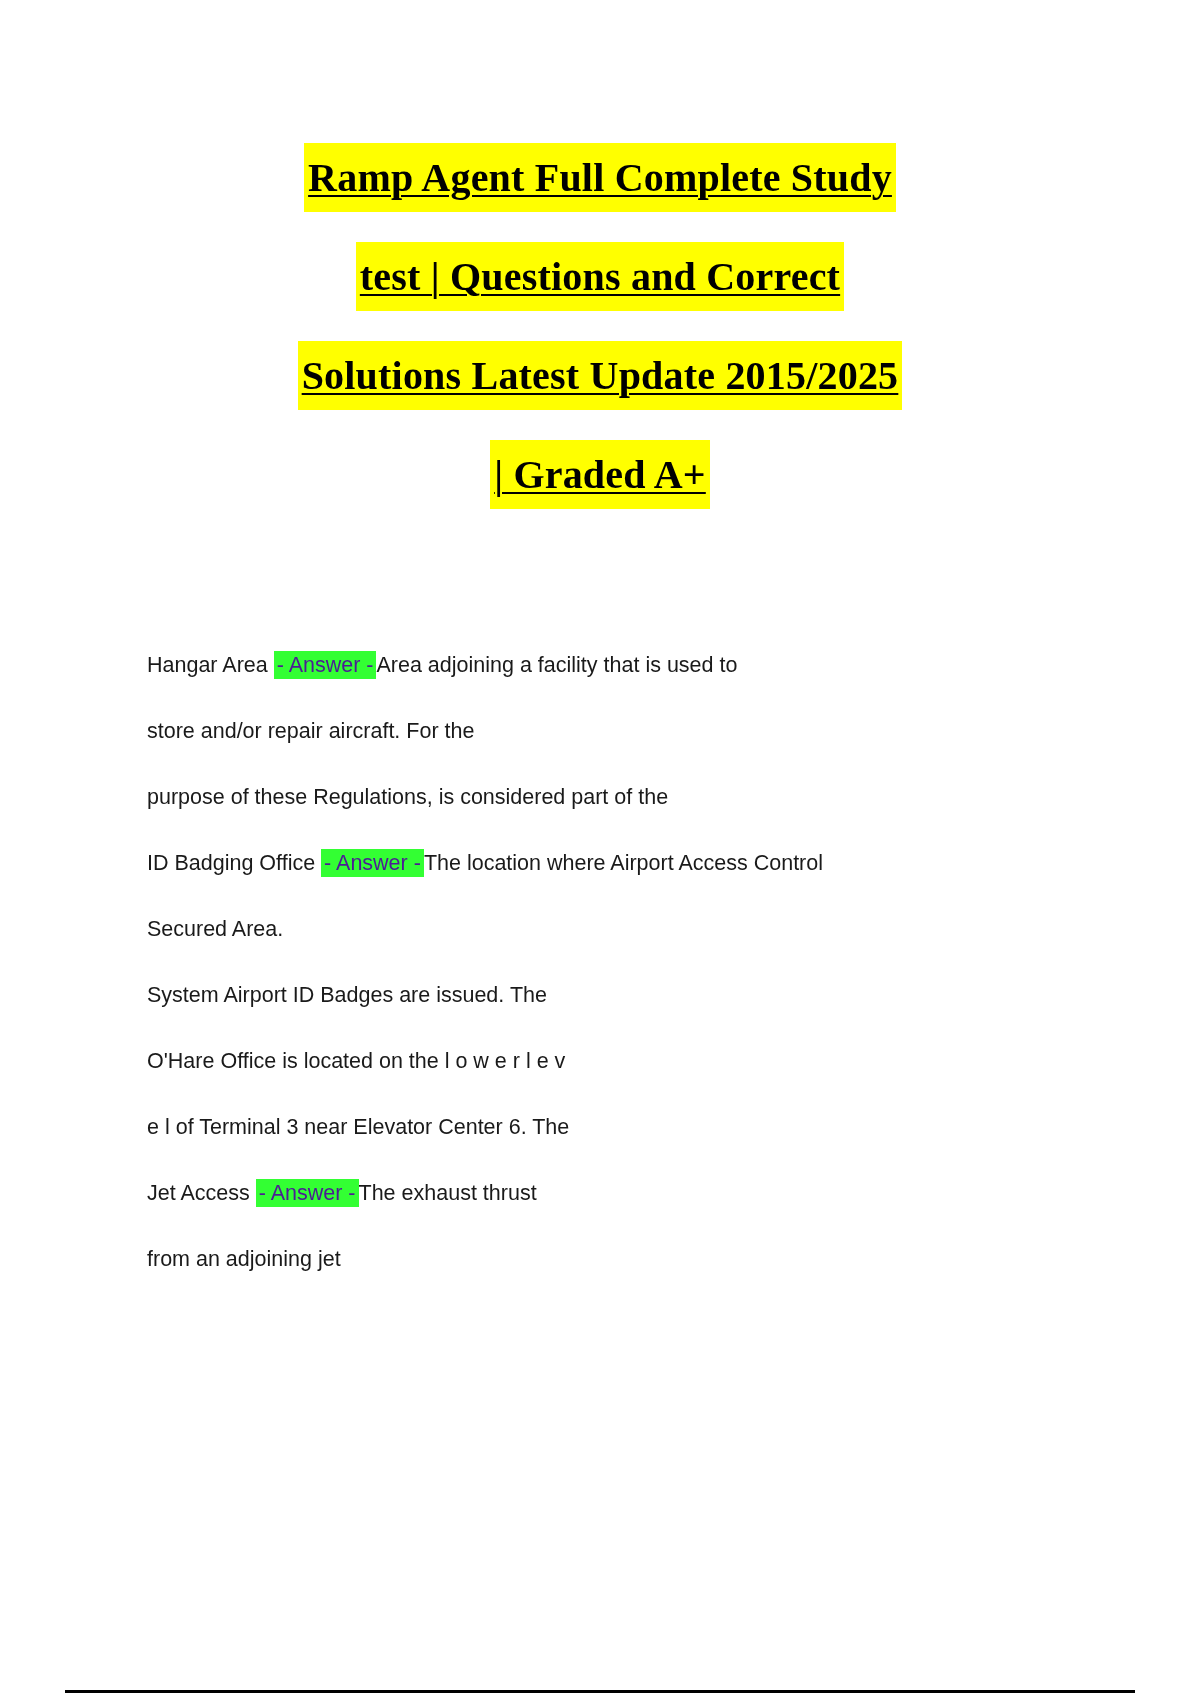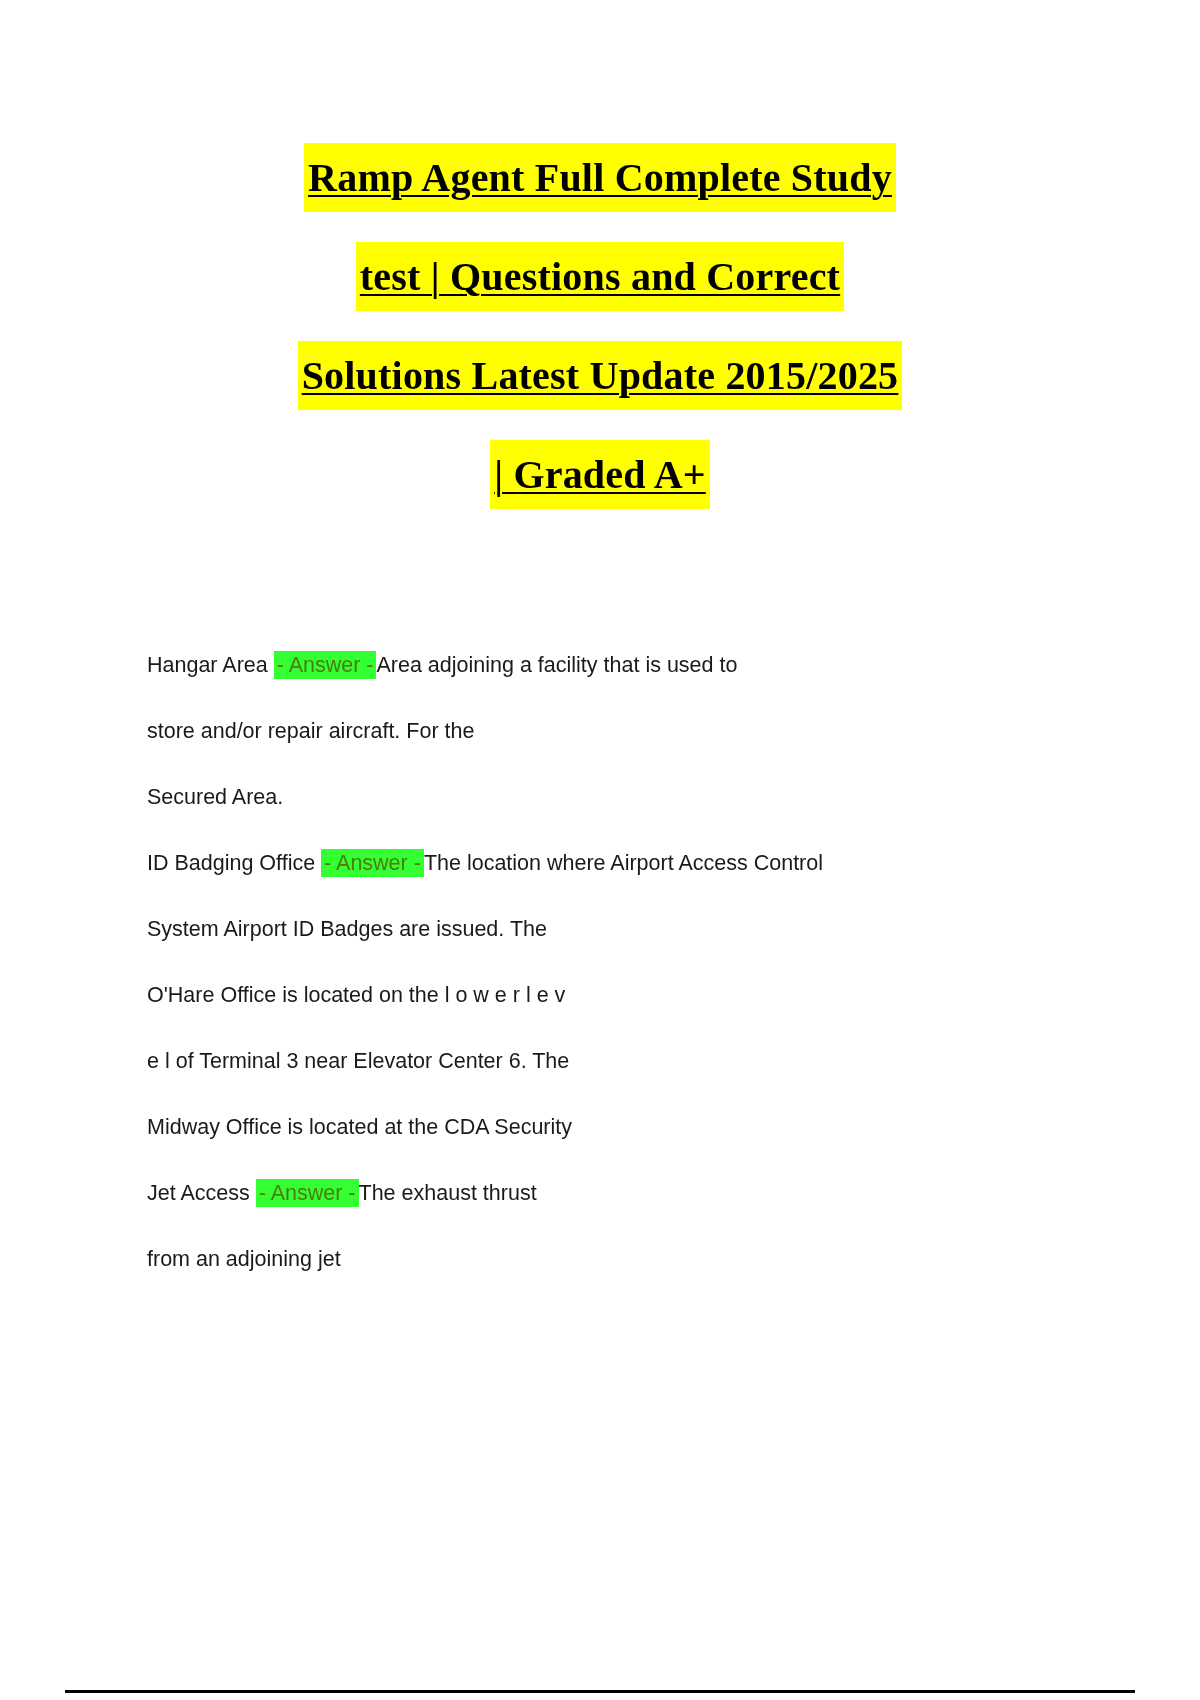--- a/index.html
+++ b/index.html
@@ -56,21 +56,21 @@
   }
   .line {
     font-family: "Liberation Sans", sans-serif;
     font-size: 21.5px;
     line-height: 66px;
     color: #1a1a1a;
     white-space: nowrap;
   }
   .ans {
     background: #33ff33;
-    color: #4d7c0f;
+    color: #4c1d95;
     padding: 2px 3px;
   }
   .footer-rule {
     position: absolute;
     left: 65px;
     top: 1690px;
     width: 1070px;
     height: 3px;
     background: #000000;
   }
@@ -84,27 +84,27 @@
     <div class="title-line"><span class="hl">Ramp Agent Full Complete Study</span></div>
     <div class="title-line"><span class="hl">test | Questions and Correct</span></div>
     <div class="title-line"><span class="hl">Solutions Latest Update 2015/2025</span></div>
     <div class="title-line"><span class="hl">| Graded A+</span></div>
   </div>
 
   <div class="body-block">
 
     <div class="line"><span>Hangar Area </span><span class="ans">- Answer -</span><span>Area adjoining a facility that is used to</span></div>
     <div class="line"><span>store and/or repair aircraft. For the</span></div>
+    <div class="line"><span>purpose of these Regulations, is considered part of the</span></div>
+    <div class="line"><span>ID Badging Office </span><span class="ans">- Answer -</span><span>The location where Airport Access Control</span></div>
+
     <div class="line"><span>Secured Area.</span></div>
-
-    <div class="line"><span>ID Badging Office </span><span class="ans">- Answer -</span><span>The location where Airport Access Control</span></div>
     <div class="line"><span>System Airport ID Badges are issued. The</span></div>
     <div class="line"><span>O'Hare Office is located on the l o w e r l e v</span></div>
     <div class="line"><span>e l of Terminal 3 near Elevator Center 6. The</span></div>
-    <div class="line"><span>Midway Office is located at the CDA Security</span></div>
 
     <div class="line"><span>Jet Access </span><span class="ans">- Answer -</span><span>The exhaust thrust</span></div>
     <div class="line"><span>from an adjoining jet</span></div>
 
   </div>
 
   <div class="footer-rule"></div>
 </div>
 
 </body></html>

